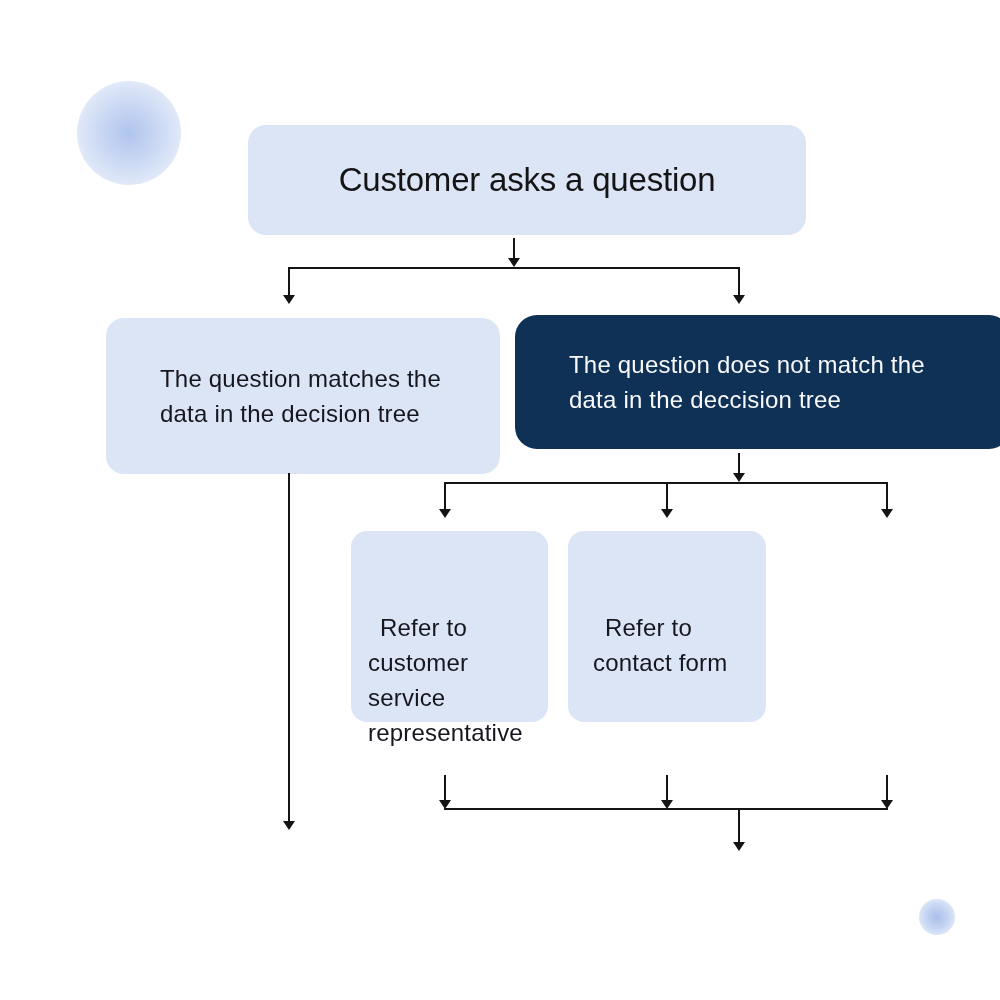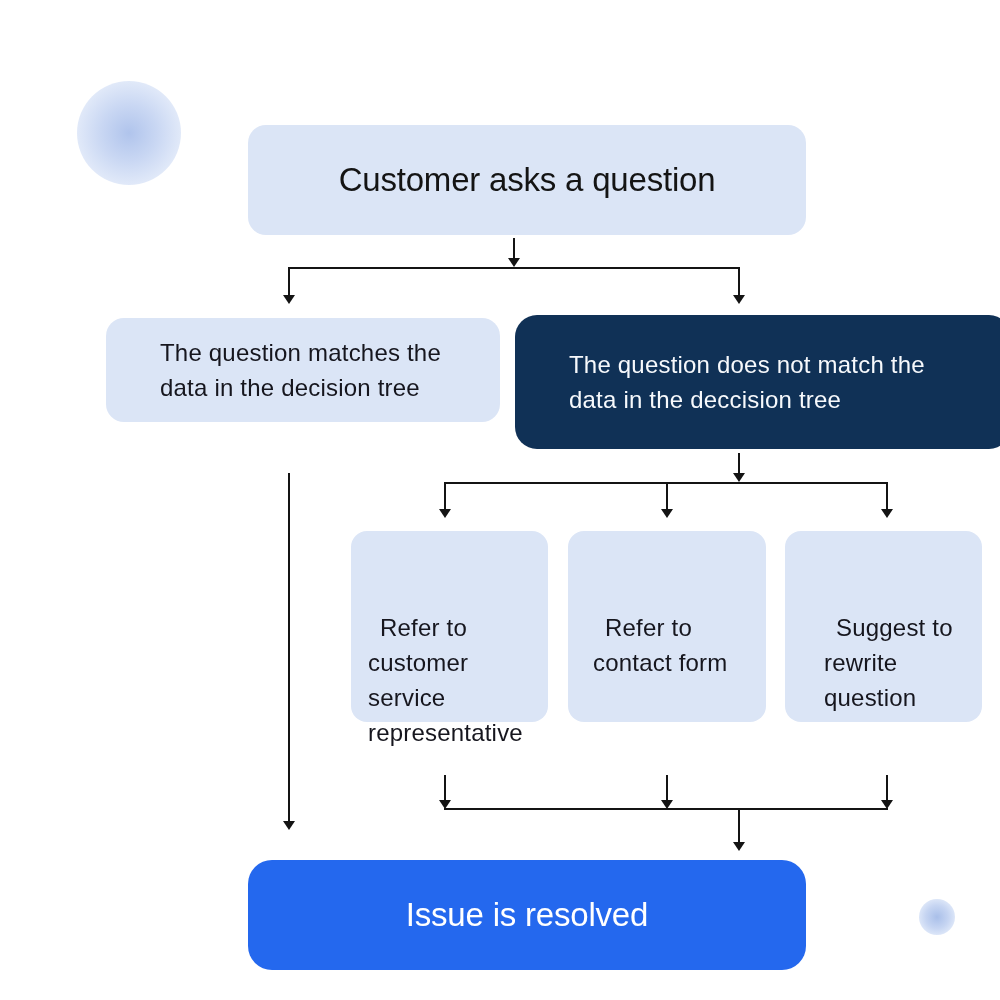--- a/index.html
+++ b/index.html
@@ -18,21 +18,21 @@
   }
   .node{position:absolute;white-space:pre-line}
   .light{background:var(--node-light);color:var(--text-dark)}
   .dark{background:var(--node-dark);color:var(--text-light)}
   .accent{background:var(--node-accent);color:#ffffff}
   .headline{display:flex;align-items:center;justify-content:center;
     font-size:33px;letter-spacing:-0.2px}
   .body-text{font-size:24px;line-height:35px;letter-spacing:0.2px}
 
   .node-start{left:200px;top:77px;width:558px;height:110px;border-radius:18px;color:#141414}
-  .node-match{left:58px;top:270px;width:394px;height:104px;border-radius:18px;
+  .node-match{left:58px;top:270px;width:394px;height:156px;border-radius:18px;
     display:flex;align-items:center;padding-left:42px}
   .node-nomatch{left:467px;top:267px;width:496px;height:134px;border-radius:22px;
     display:flex;align-items:center;padding-left:42px}
   .leaf{top:483px;width:197px;height:191px;border-radius:16px;padding-top:44px}
   .node-rep{left:303px;padding-left:17px}
   .node-form{left:520px;width:198px;padding-left:25px}
   .node-rewrite{left:737px;padding-left:39px}
   .node-resolved{left:200px;top:812px;width:558px;height:110px;border-radius:24px}
 
   .c{position:absolute;background:var(--connector)}
@@ -75,29 +75,21 @@
 customer
 service
 representative</span>
   </div>
 
   <div class="node light body-text leaf node-form">
     <span>Refer to
 contact form</span>
   </div>
 
-  <div class="node light body-text leaf node-rewrite">
-    <span>Suggest to
-rewrite
-question</span>
-  </div>
 
-  <div class="node accent headline node-resolved">
-    <span>Issue is resolved</span>
-  </div>
 
   <div class="c vl" style="left:465px;top:190px;height:20px"></div>
   <div class="ah" style="left:460px;top:210px"></div>
   <div class="c hl" style="left:240px;top:219px;width:452px"></div>
   <div class="c vl" style="left:240px;top:219px;height:28px"></div>
   <div class="ah" style="left:235px;top:247px"></div>
   <div class="c vl" style="left:690px;top:219px;height:28px"></div>
   <div class="ah" style="left:685px;top:247px"></div>
 
   <div class="c vl" style="left:690px;top:405px;height:20px"></div>

